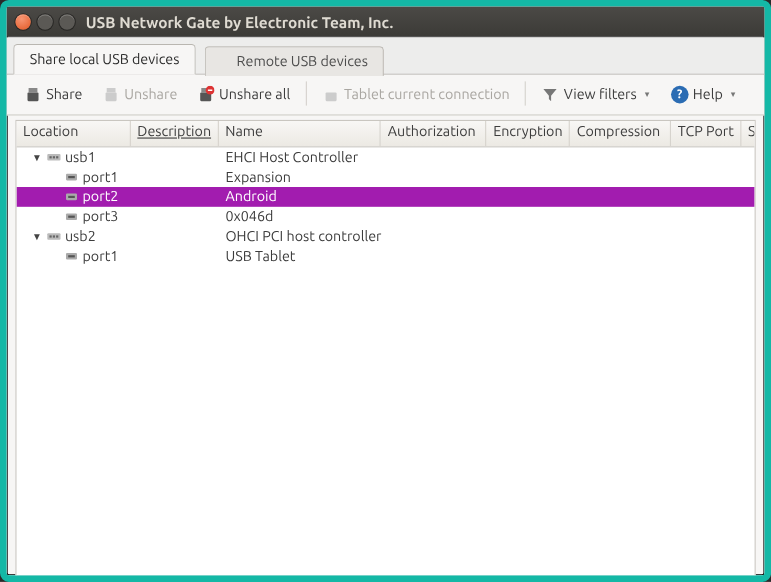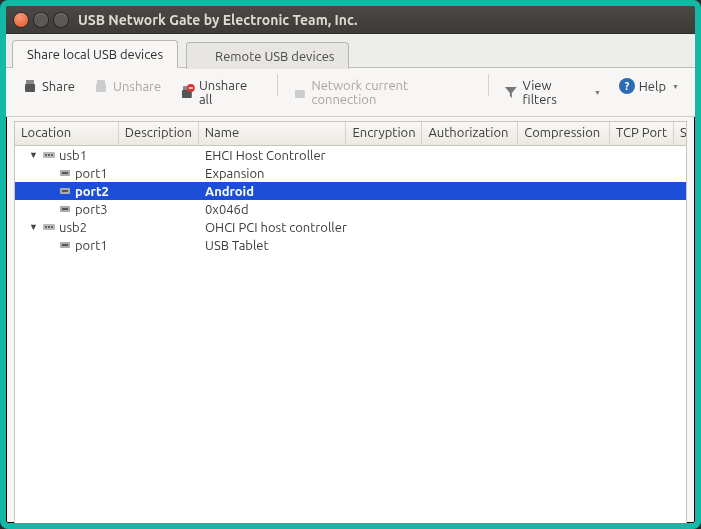--- a/index.html
+++ b/index.html
@@ -106,40 +106,40 @@
     font-size: 13px;
   }
   .th {
     padding: 3px 6px;
     border-right: 1px solid #d6d3cd;
     white-space: nowrap;
     overflow: hidden;
   }
   .th:last-child { border-right: none; flex: 1; }
   .col-loc   { width: 104px; }
-  .col-desc  { width: 80px; }
+  .col-desc  { width: 80px; text-decoration: underline; }
   .col-name  { width: 148px; }
   .col-auth  { width: 96px; }
   .col-enc   { width: 76px; }
   .col-comp  { width: 92px; }
   .col-port  { width: 64px; }
   .col-state { flex: 1; }
   .row {
     display: flex;
     height: 18px;
     align-items: center;
     font-size: 13px;
     color: #3c3c3c;
   }
   .row .cell {
     padding: 0 6px;
     white-space: nowrap;
     overflow: hidden;
   }
-  .row.selected { background: #1d4ed8; color: #fff; font-weight: bold; }
+  .row.selected { background: #a21caf; color: #fff; }
   .loc-cell {
     width: 104px;
     display: flex;
     align-items: center;
     gap: 3px;
     padding-left: 4px;
   }
   .desc-cell { width: 80px; }
   .name-cell { width: 148px; }
   .disclose { width: 10px; display: inline-block; color:#444; font-size: 9px; }
@@ -188,21 +188,21 @@
           <circle cx="12" cy="4" r="4" fill="#d33"></circle>
           <path d="M10 4 L14 4" stroke="#fff" stroke-width="1.5"></path>
         </svg>
       <span>Unshare all</span>
     </div>
     <div class="tool-sep"></div>
     <div class="tool-btn disabled">
       <svg class="icon-svg" viewBox="0 0 16 16">
           <rect x="3" y="6" width="10" height="8" rx="1" fill="#ccc"></rect>
         </svg>
-      <span>Network current connection</span>
+      <span>Tablet current connection</span>
     </div>
     <div class="tool-sep"></div>
     <div class="tool-btn">
       <svg class="icon-svg" viewBox="0 0 16 16">
           <path d="M2 3 L14 3 L9 9 L9 14 L7 12 L7 9 Z" fill="#777"></path>
         </svg>
       <span>View filters</span>
       <span class="dropdown-arrow">▼</span>
     </div>
     <div class="tool-btn">
@@ -210,22 +210,22 @@
       <span>Help</span>
       <span class="dropdown-arrow">▼</span>
     </div>
   </div>
 
   <div class="content">
     <div class="tree-head">
       <div class="th col-loc">Location</div>
       <div class="th col-desc">Description</div>
       <div class="th col-name">Name</div>
+      <div class="th col-auth">Authorization</div>
       <div class="th col-enc">Encryption</div>
-      <div class="th col-auth">Authorization</div>
       <div class="th col-comp">Compression</div>
       <div class="th col-port">TCP Port</div>
       <div class="th col-state">State</div>
     </div>
     <div id="tree-body">
         <div class="row">
           <div class="cell loc-cell indent1">
             <span class="disclose">▼</span>
             <span class="tiny-icon">
               <svg width="14" height="12" viewBox="0 0 14 12">

